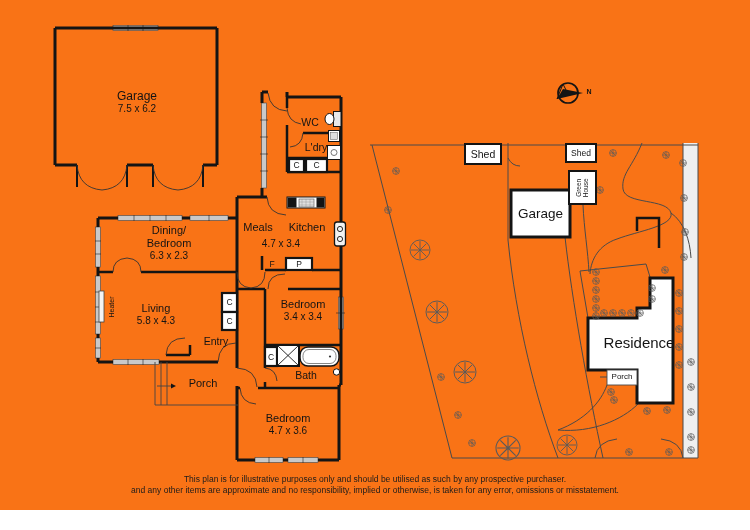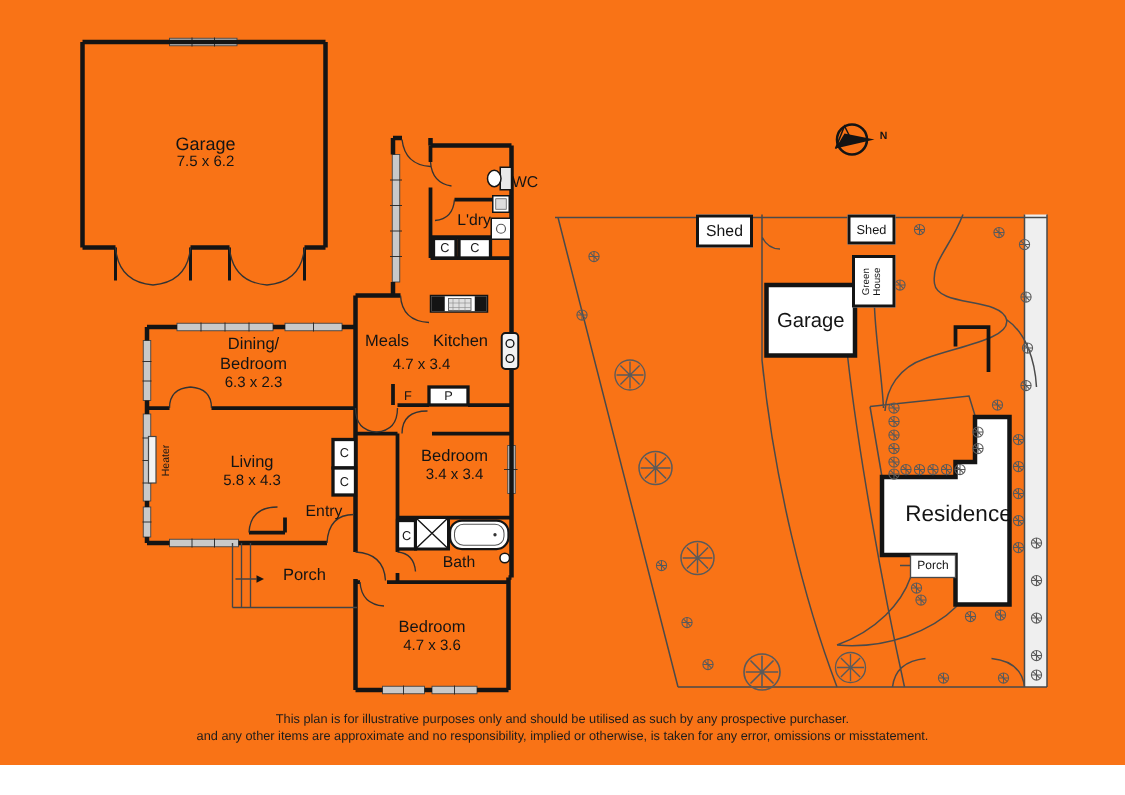--- a/index.html
+++ b/index.html
@@ -238,38 +238,38 @@
       <polygon points="171,383.5 176,386 171,388.5" fill="#141414" stroke="none"></polygon>
     </g>
   </g>
 </svg>
 
 <div class="lbl" style="left:137px;top:102px;">
   <div style="font-size:12px;">Garage</div>
   <div class="dims">7.5 x 6.2</div>
 </div>
 
-<div class="lbl small" style="left:310px;top:122px;margin-left:40px;">WC</div>
+<div class="lbl small" style="left:310px;top:122px;">WC</div>
 <div class="lbl small" style="left:316px;top:147px;">L'dry</div>
 <div class="lbl tiny" style="left:296.5px;top:165px;">C</div>
 <div class="lbl tiny" style="left:316.5px;top:165px;">C</div>
 
 <div class="lbl room" style="left:258px;top:228px;">Meals</div>
 <div class="lbl room" style="left:307px;top:228px;">Kitchen</div>
 <div class="lbl dims" style="left:281px;top:244px;">4.7 x 3.4</div>
 <div class="lbl tiny" style="left:272px;top:264px;">F</div>
 <div class="lbl tiny" style="left:299px;top:264px;">P</div>
 
 <div class="lbl" style="left:169px;top:243px;">
   <div class="room">Dining/</div>
   <div class="room">Bedroom</div>
   <div class="dims">6.3 x 2.3</div>
 </div>
 
-<div class="lbl" style="left:168px;top:315px;">
+<div class="lbl" style="left:156px;top:315px;">
   <div class="room">Living</div>
   <div class="dims">5.8 x 4.3</div>
 </div>
 
 <div class="lbl rot" style="left:112px;top:307px;font-size:7px;">Heater</div>
 <div class="lbl tiny" style="left:229.5px;top:302px;">C</div>
 <div class="lbl tiny" style="left:229.5px;top:321px;">C</div>
 <div class="lbl small" style="left:216px;top:341px;">Entry</div>
 <div class="lbl room" style="left:203px;top:384px;">Porch</div>
 

